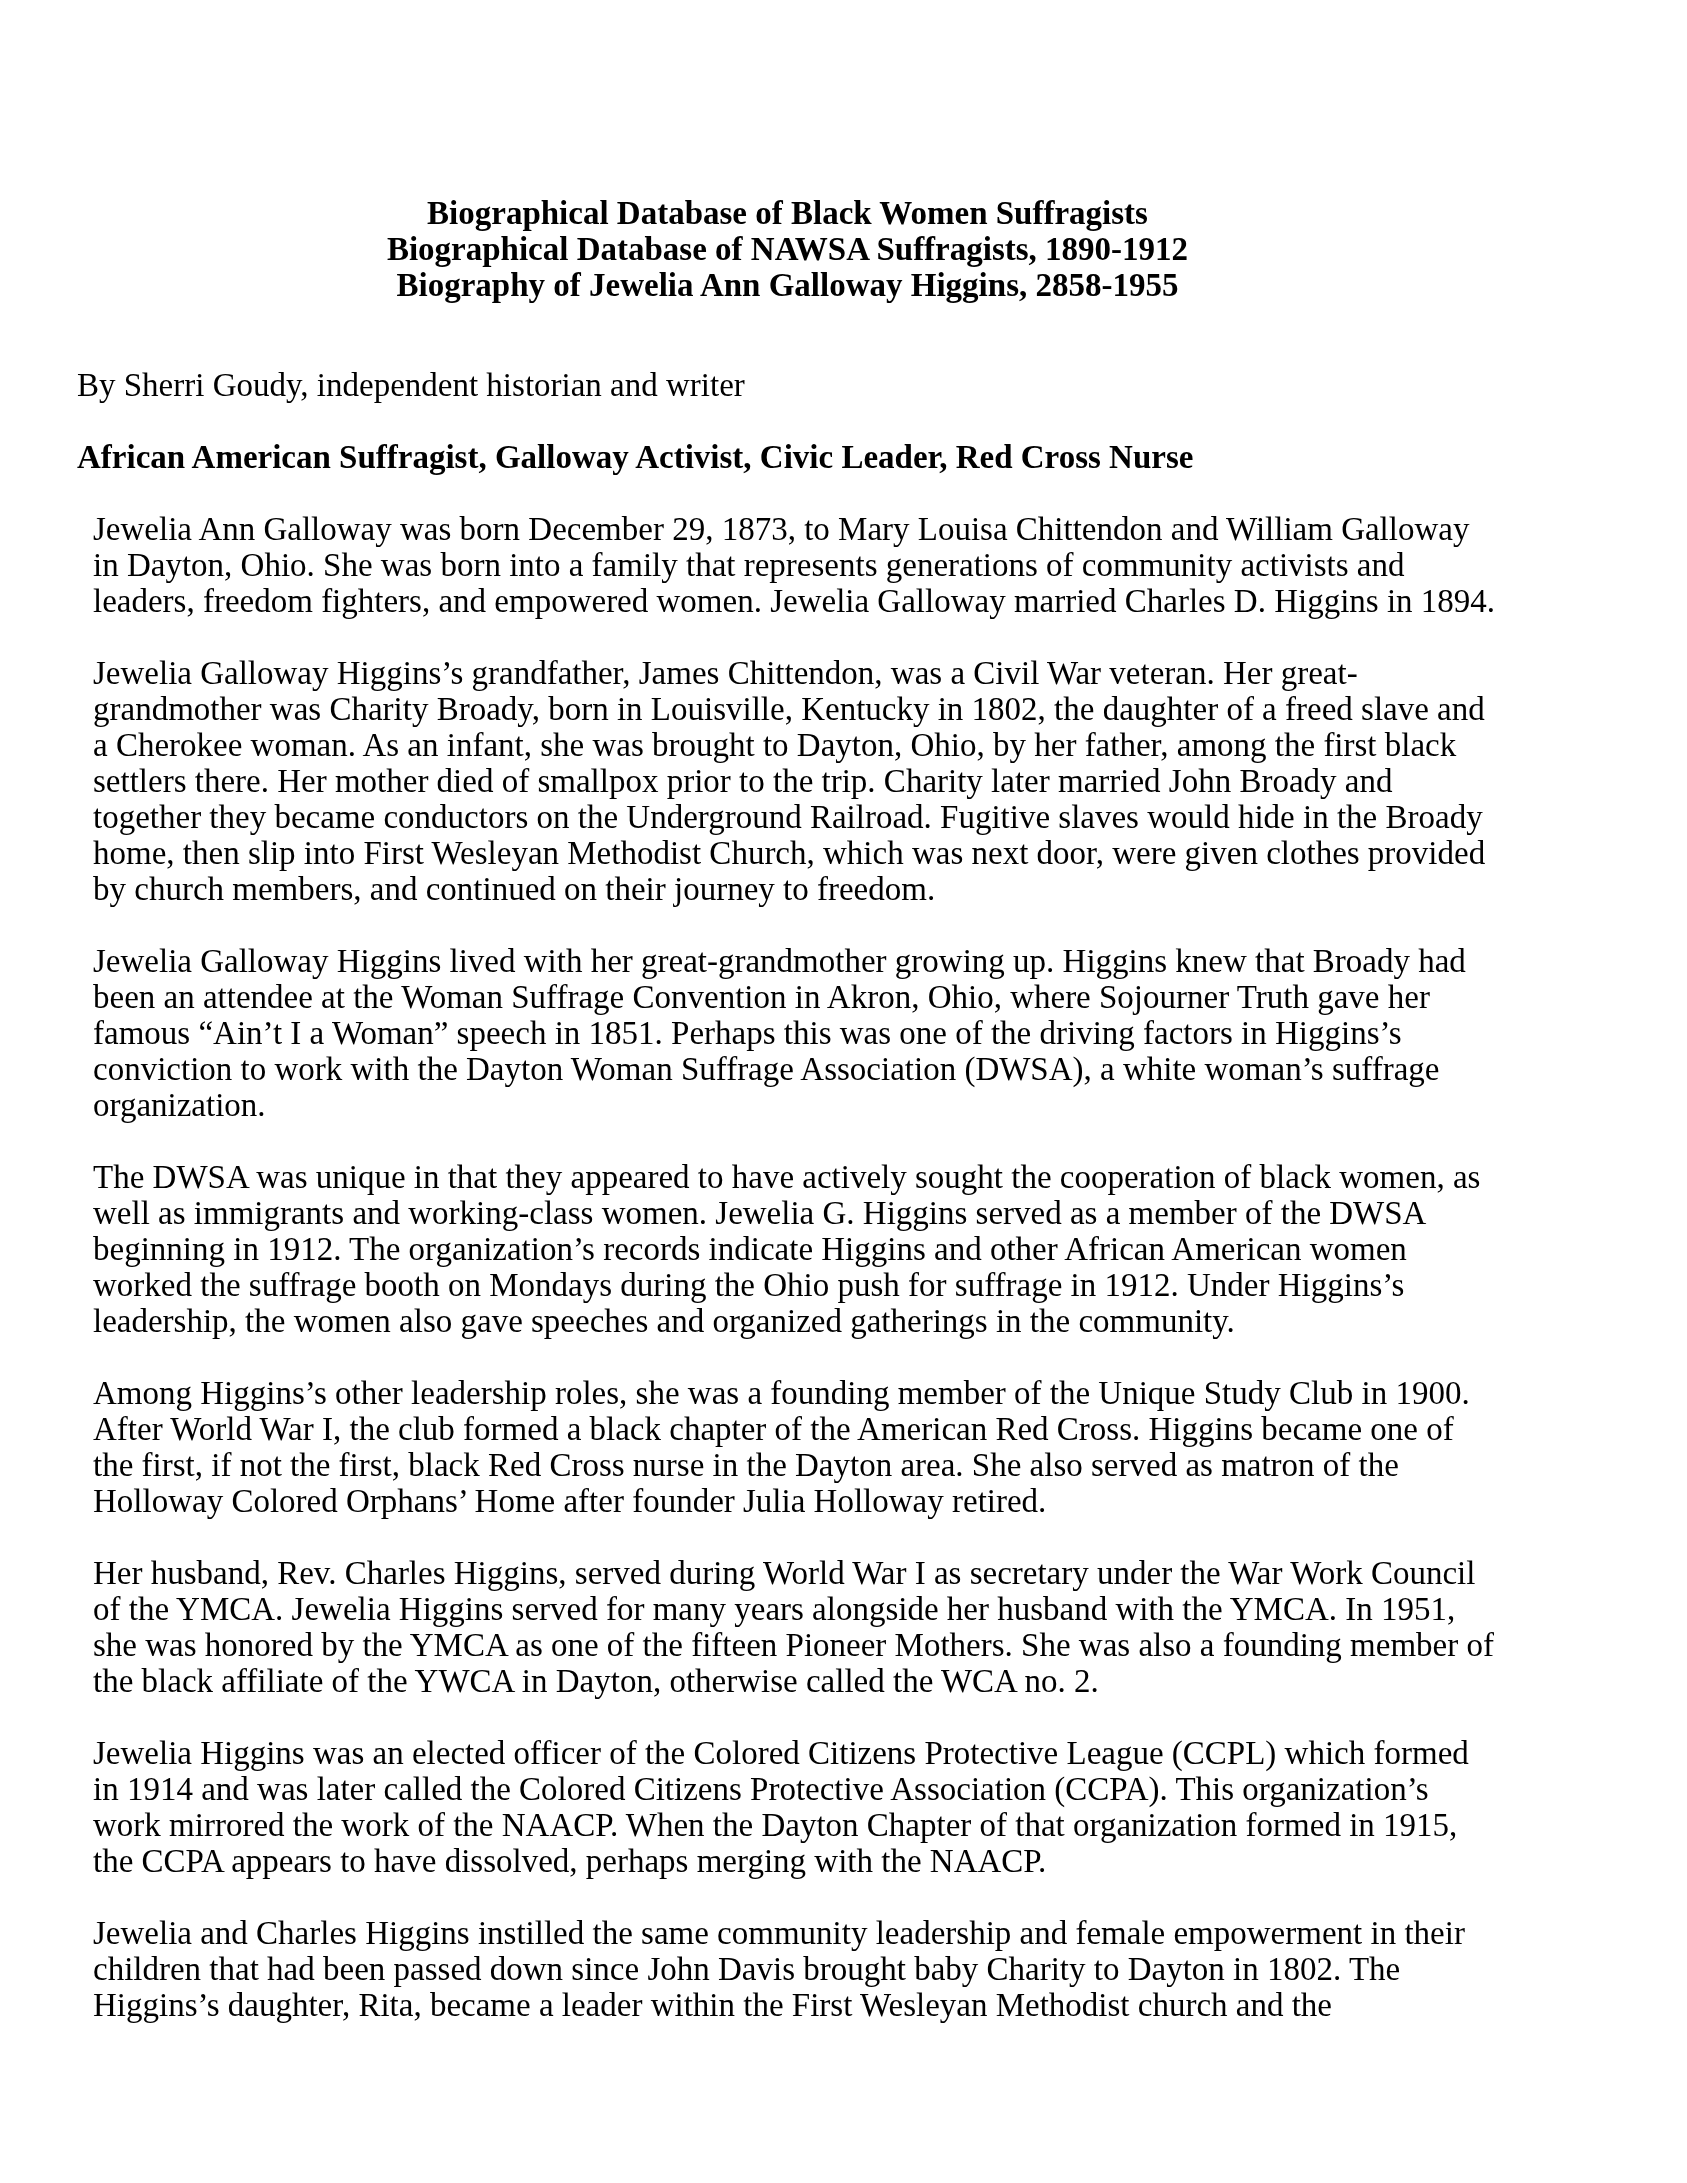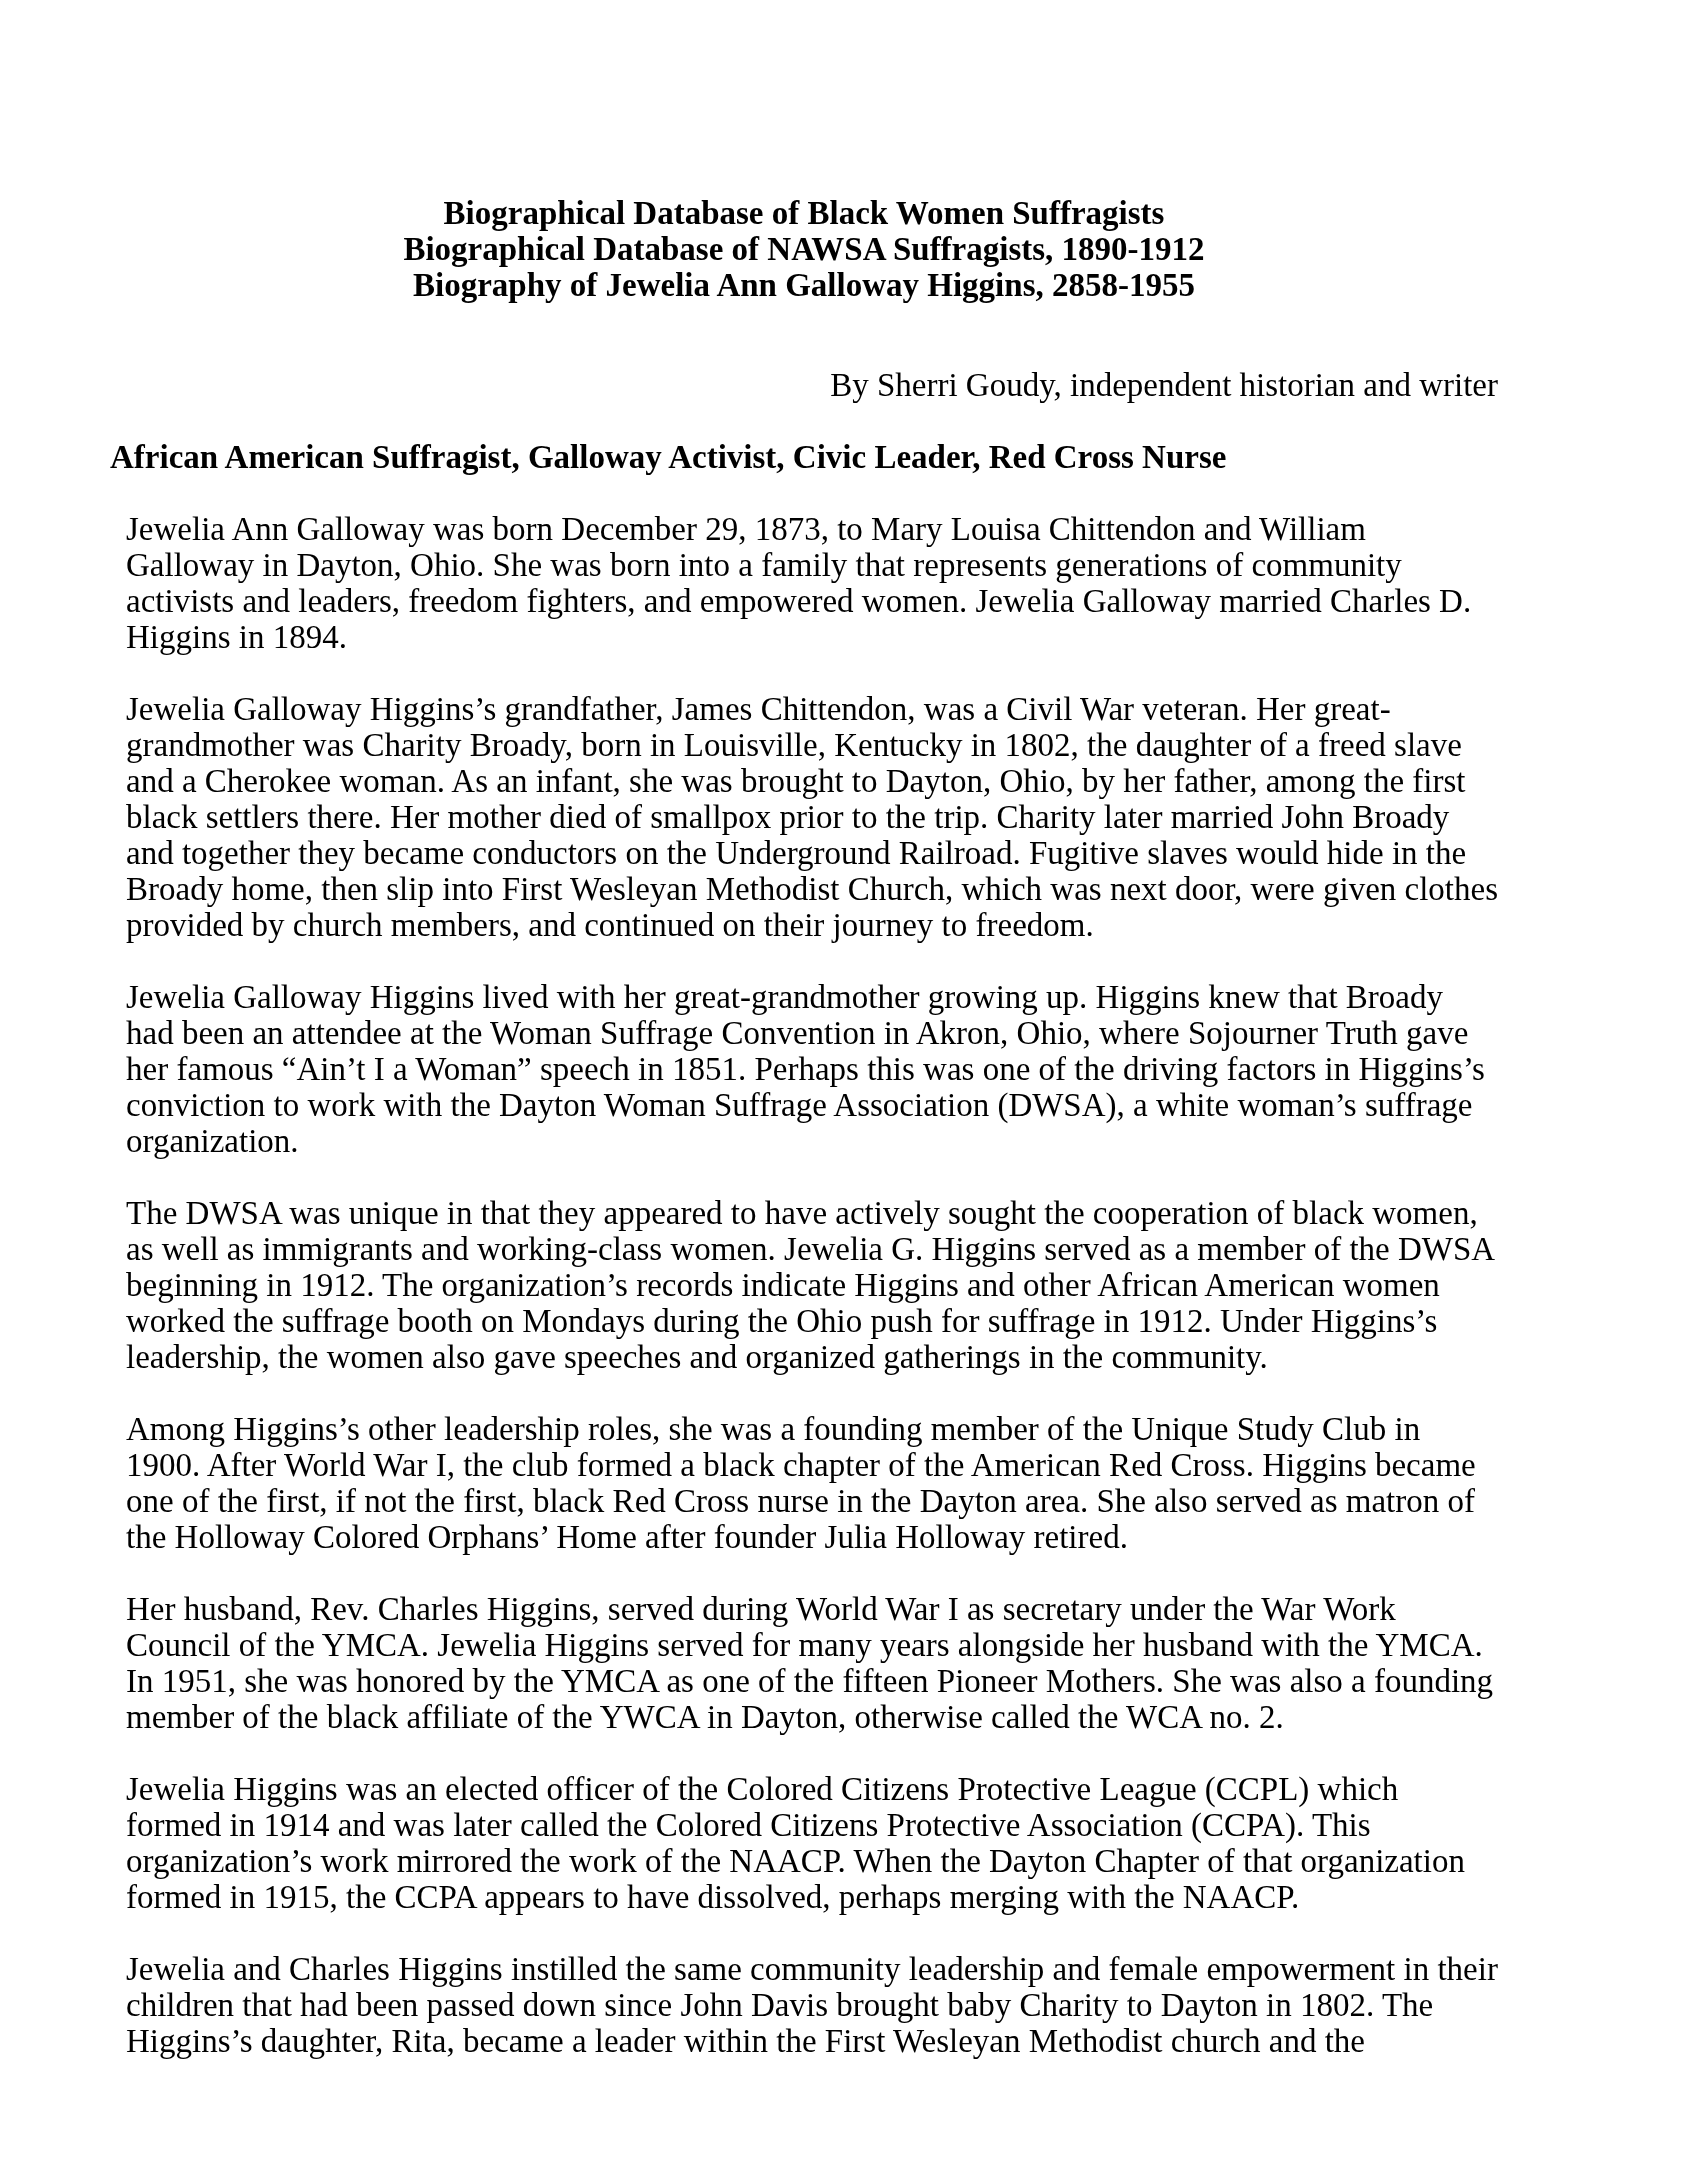--- a/index.html
+++ b/index.html
@@ -10,36 +10,35 @@
   .page {
     position: relative;
     width: 1687px;
     height: 2183px;
     box-sizing: border-box;
     background: #ffffff;
     color: #000000;
     font-family: "Liberation Serif", "DejaVu Serif", serif;
     font-size: 33px;
     line-height: 36px;
-    padding: 195px 189px 0 110px;
+    padding: 195px 189px 0 77px;
     overflow: hidden;
     text-align: left;
   }
   .title-block {
     text-align: center;
     font-weight: bold;
     margin: 0 0 64px 0;
   }
   .title-line {
     margin: 0;
   }
   .byline {
     margin: 0 0 36px 0;
     font-weight: normal;
-    text-align: right;
   }
   .subheading {
     margin: 0 0 36px 0;
     font-weight: bold;
   }
   .body-paragraph {
     margin: 0 0 36px 16px;
     font-weight: normal;
   }
 </style>

